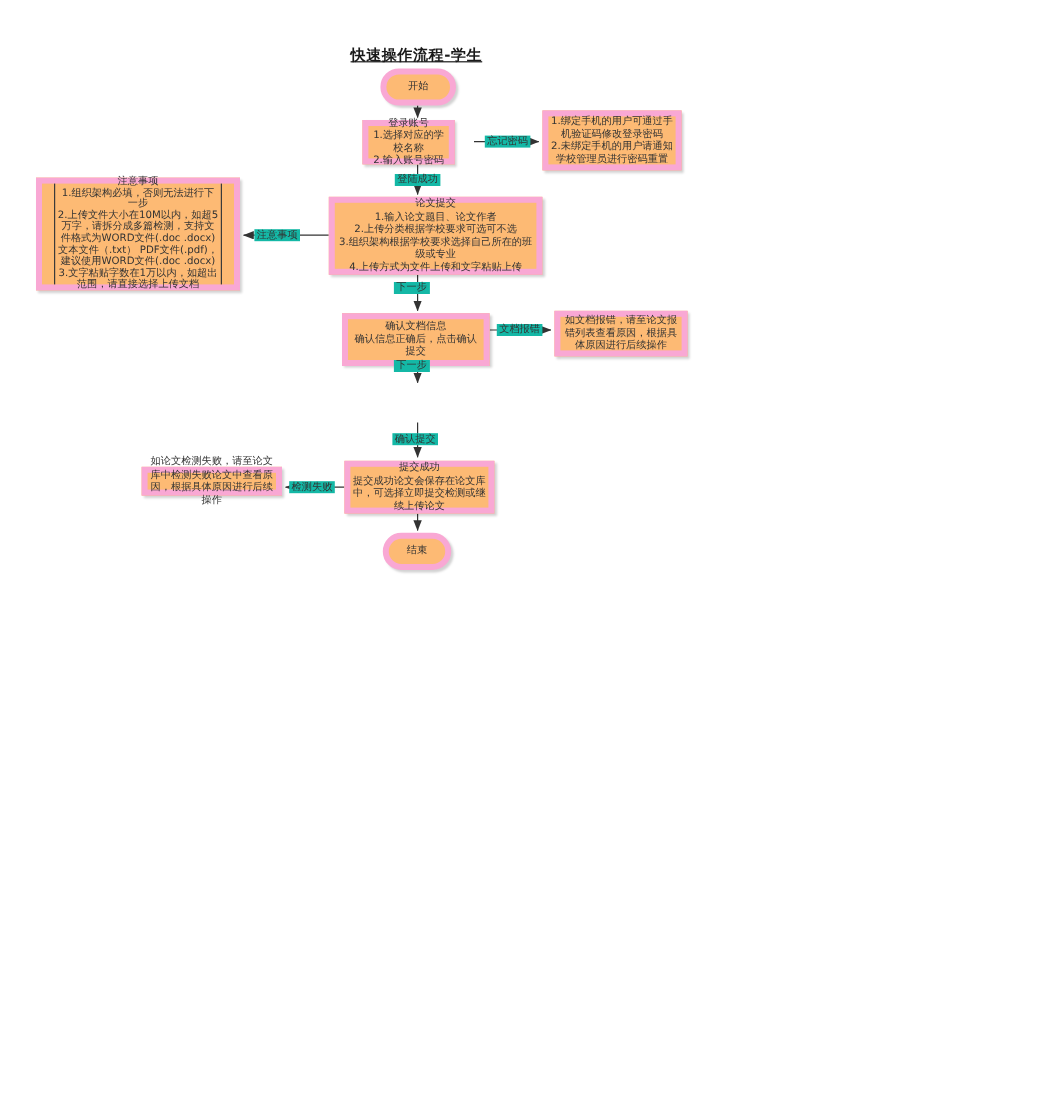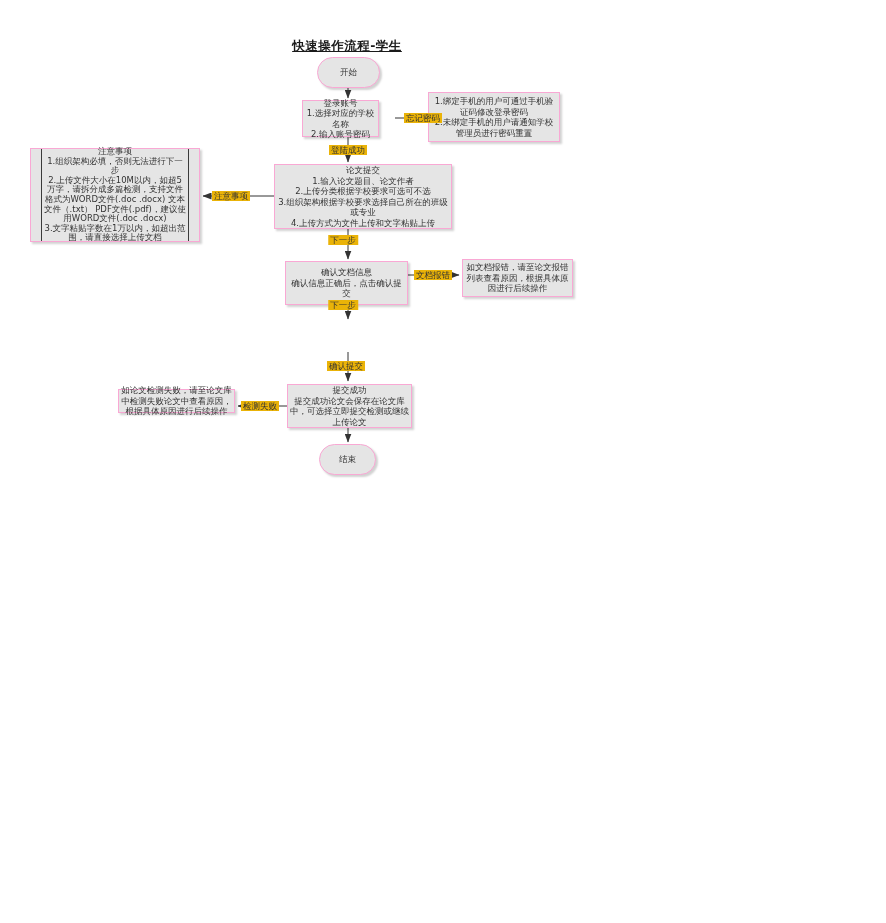--- a/index.html
+++ b/index.html
@@ -6,32 +6,32 @@
   .canvas {
     position:relative; width:886px; height:923px; background:#ffffff;
     font-family:"DejaVu Sans","Liberation Sans",sans-serif; overflow:hidden;
   }
   .page-title {
     position:absolute; left:247px; top:38px; width:200px; text-align:center;
     font-size:12.5px; font-weight:bold; color:#1a1a1a; letter-spacing:0.5px;text-decoration:underline;
   }
   .wires { position:absolute; left:0; top:0; }
   .shape {
-    position:absolute; box-sizing:border-box; background:#e5e5e5;
-    border:1px solid #f9a8d4; color:#333333;
+    position:absolute; box-sizing:border-box; background:#fdba74;
+    border:5px solid #f9a8d4; color:#333333;
     font-size:8.5px; line-height:10.5px; text-align:center;
     display:flex; flex-direction:column; justify-content:center; align-items:center;
     padding:1px 2px; box-shadow:2px 2px 2px rgba(0,0,0,0.18);
   }
   .stadium { border-radius:16px; }
   .note { line-height:9.6px; padding:2px 13px; }
   .bar { position:absolute; top:0; bottom:0; width:0; border-left:1px solid #3b3b3b; }
   .bar.l { left:10px; } .bar.r { right:10px; }
   .edge-label {
-    position:absolute; transform:translate(-50%,-50%); background:#eab308;
+    position:absolute; transform:translate(-50%,-50%); background:#14b8a6;
     color:#333333; font-size:8.5px; line-height:10px; white-space:nowrap; padding:0 2px;
   }
   .t { width:100%; } .ln { width:100%; }
 </style>
 </head>
 <body>
 
 <div class="canvas">
 
   <div class="page-title">快速操作流程-学生</div>
@@ -59,21 +59,21 @@
   <div class="shape stadium" style="left:317px;top:57px;width:63px;height:31px">
     <span>开始</span>
   </div>
 
   <div class="shape" style="left:302px;top:100px;width:77px;height:37px">
     <div class="t">登录账号</div>
     <div class="ln">1.选择对应的学校名称</div>
     <div class="ln">2.输入账号密码</div>
   </div>
 
-  <div class="shape" style="left:428px;top:92px;width:132px;height:50px">
+  <div class="shape" style="left:452px;top:92px;width:116px;height:50px">
     <div class="ln">1.绑定手机的用户可通过手机验证码修改登录密码</div>
     <div class="ln">2.未绑定手机的用户请通知学校管理员进行密码重置</div>
   </div>
 
   <div class="shape" style="left:274px;top:164px;width:178px;height:65px">
     <div class="t">论文提交</div>
     <div class="ln">1.输入论文题目、论文作者</div>
     <div class="ln">2.上传分类根据学校要求可选可不选</div>
     <div class="ln">3.组织架构根据学校要求选择自己所在的班级或专业</div>
     <div class="ln">4.上传方式为文件上传和文字粘贴上传</div>

